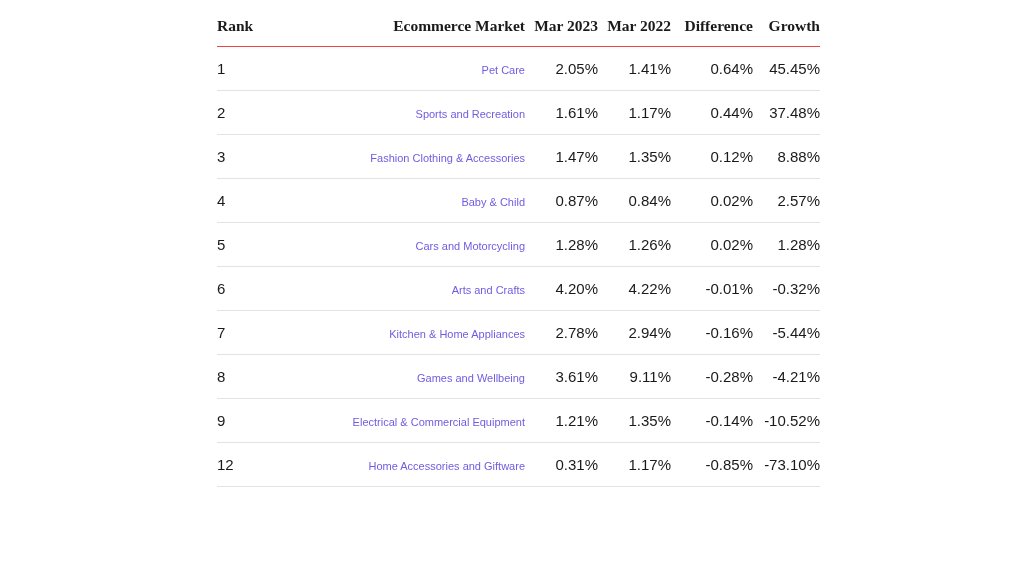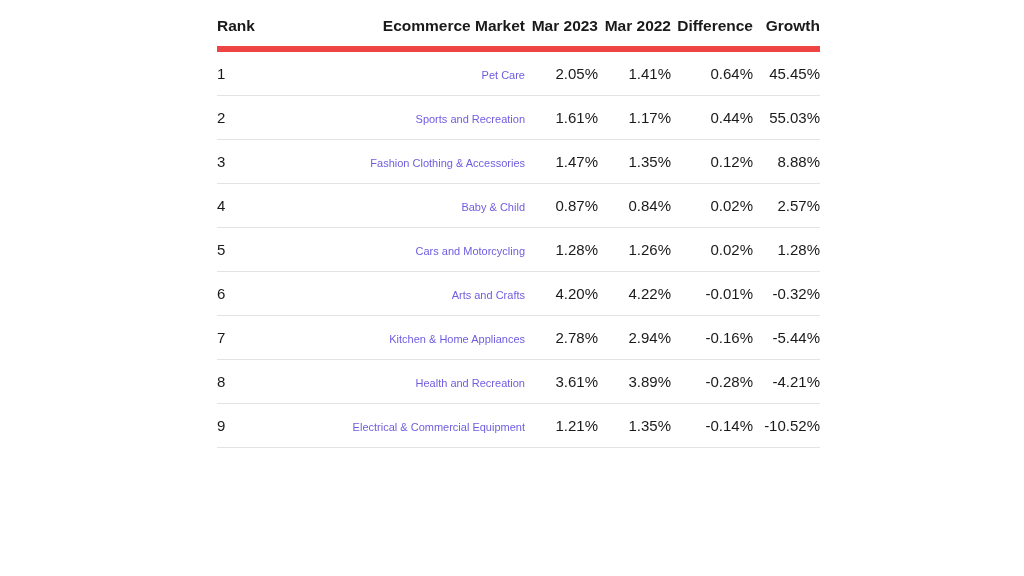--- a/index.html
+++ b/index.html
@@ -22,23 +22,24 @@
   table.rank-table {
     width: 603px;
     border-collapse: collapse;
     table-layout: fixed;
   }
   table.rank-table th {
     font-size: 15.5px;
     font-weight: bold;
     color: #1a1a1a;
     padding: 0 0 11px 0;
-    border-bottom: 6px solid #ef4444;
+    border-bottom: 1px solid #ef4444;
     vertical-align: bottom;
     white-space: nowrap;
+    font-family: Liberation Serif, serif;
   }
   table.rank-table td {
     font-size: 15px;
     color: #1a1a1a;
     padding: 13px 0 13px 0;
     border-bottom: 1px solid #e3e3e3;
     vertical-align: middle;
     white-space: nowrap;
   }
   th.col-rank, td.col-rank {
@@ -92,21 +93,21 @@
           <td class="col-num col-y2022">1.41%</td>
           <td class="col-num col-diff pos">0.64%</td>
           <td class="col-num col-growth pos">45.45%</td>
         </tr>
         <tr>
           <td class="col-rank">2</td>
           <td class="col-market"><a class="market-link" href="#">Sports and Recreation</a></td>
           <td class="col-num col-y2023">1.61%</td>
           <td class="col-num col-y2022">1.17%</td>
           <td class="col-num col-diff pos">0.44%</td>
-          <td class="col-num col-growth pos">55.03%</td>
+          <td class="col-num col-growth pos">37.48%</td>
         </tr>
         <tr>
           <td class="col-rank">3</td>
           <td class="col-market"><a class="market-link" href="#">Fashion Clothing &amp; Accessories</a></td>
           <td class="col-num col-y2023">1.47%</td>
           <td class="col-num col-y2022">1.35%</td>
           <td class="col-num col-diff pos">0.12%</td>
           <td class="col-num col-growth pos">8.88%</td>
         </tr>
         <tr>
@@ -136,29 +137,37 @@
         <tr>
           <td class="col-rank">7</td>
           <td class="col-market"><a class="market-link" href="#">Kitchen &amp; Home Appliances</a></td>
           <td class="col-num col-y2023">2.78%</td>
           <td class="col-num col-y2022">2.94%</td>
           <td class="col-num col-diff neg">-0.16%</td>
           <td class="col-num col-growth neg">-5.44%</td>
         </tr>
         <tr>
           <td class="col-rank">8</td>
-          <td class="col-market"><a class="market-link" href="#">Health and Recreation</a></td>
+          <td class="col-market"><a class="market-link" href="#">Games and Wellbeing</a></td>
           <td class="col-num col-y2023">3.61%</td>
-          <td class="col-num col-y2022">3.89%</td>
+          <td class="col-num col-y2022">9.11%</td>
           <td class="col-num col-diff neg">-0.28%</td>
           <td class="col-num col-growth neg">-4.21%</td>
         </tr>
         <tr>
           <td class="col-rank">9</td>
           <td class="col-market"><a class="market-link" href="#">Electrical &amp; Commercial Equipment</a></td>
           <td class="col-num col-y2023">1.21%</td>
           <td class="col-num col-y2022">1.35%</td>
           <td class="col-num col-diff neg">-0.14%</td>
           <td class="col-num col-growth neg">-10.52%</td>
         </tr>
+        <tr>
+          <td class="col-rank">12</td>
+          <td class="col-market"><a class="market-link" href="#">Home Accessories and Giftware</a></td>
+          <td class="col-num col-y2023">0.31%</td>
+          <td class="col-num col-y2022">1.17%</td>
+          <td class="col-num col-diff neg">-0.85%</td>
+          <td class="col-num col-growth neg">-73.10%</td>
+        </tr>
       </tbody>
   </table>
 </div>
 
 </body></html>

